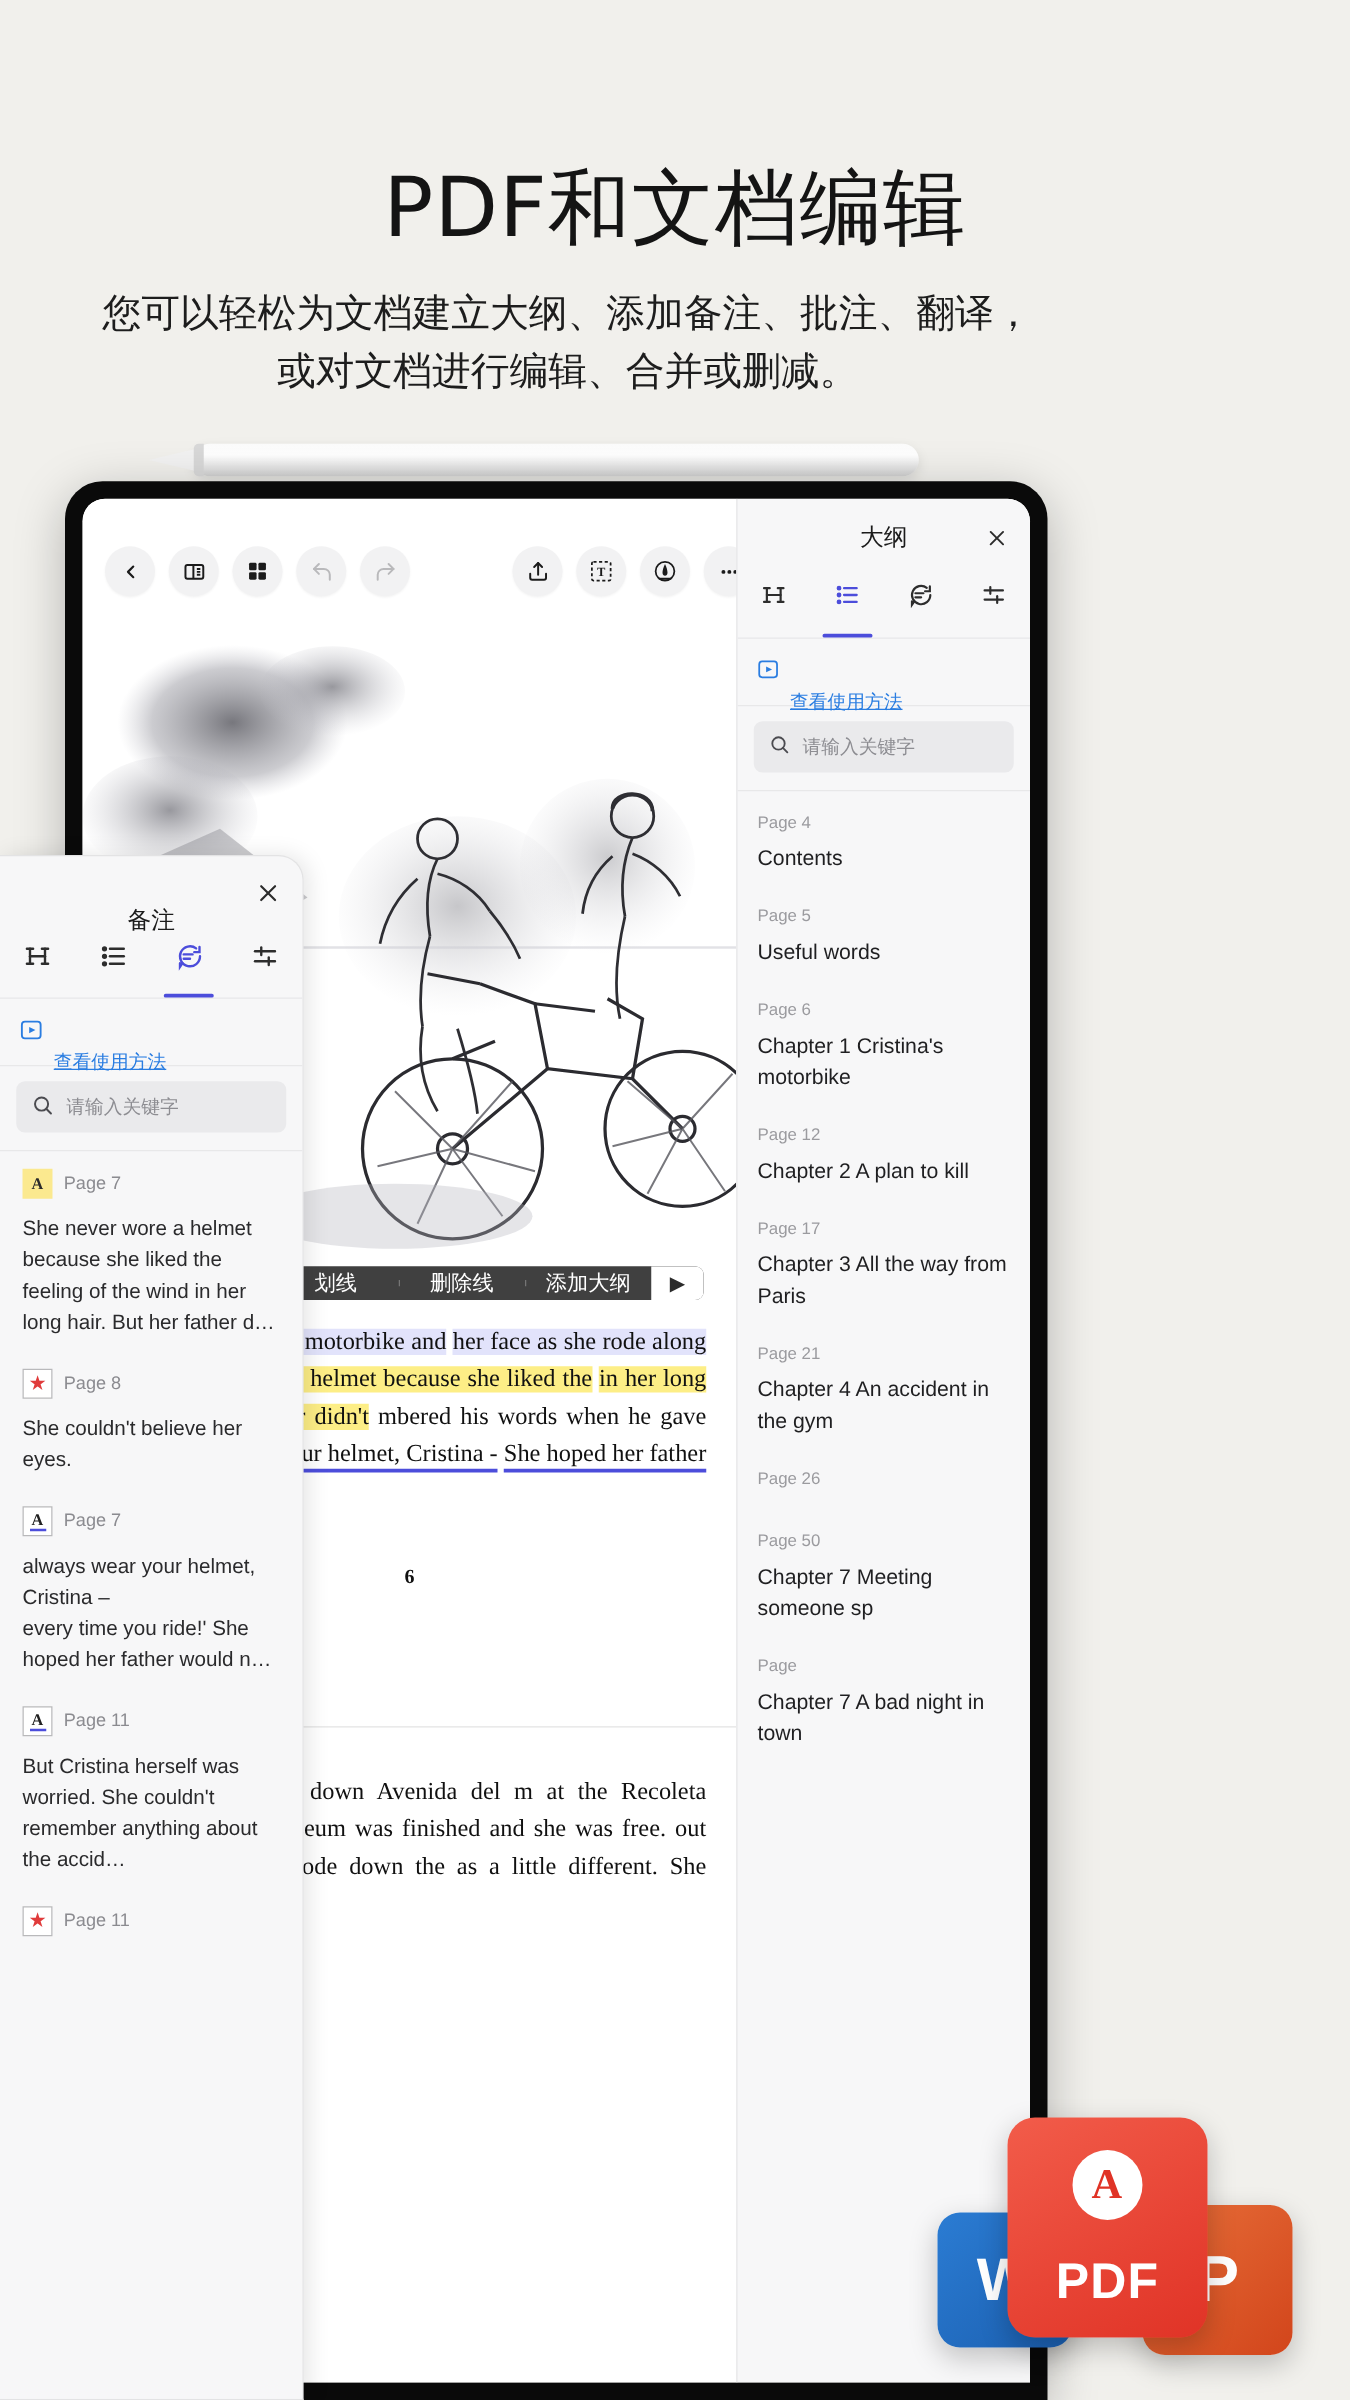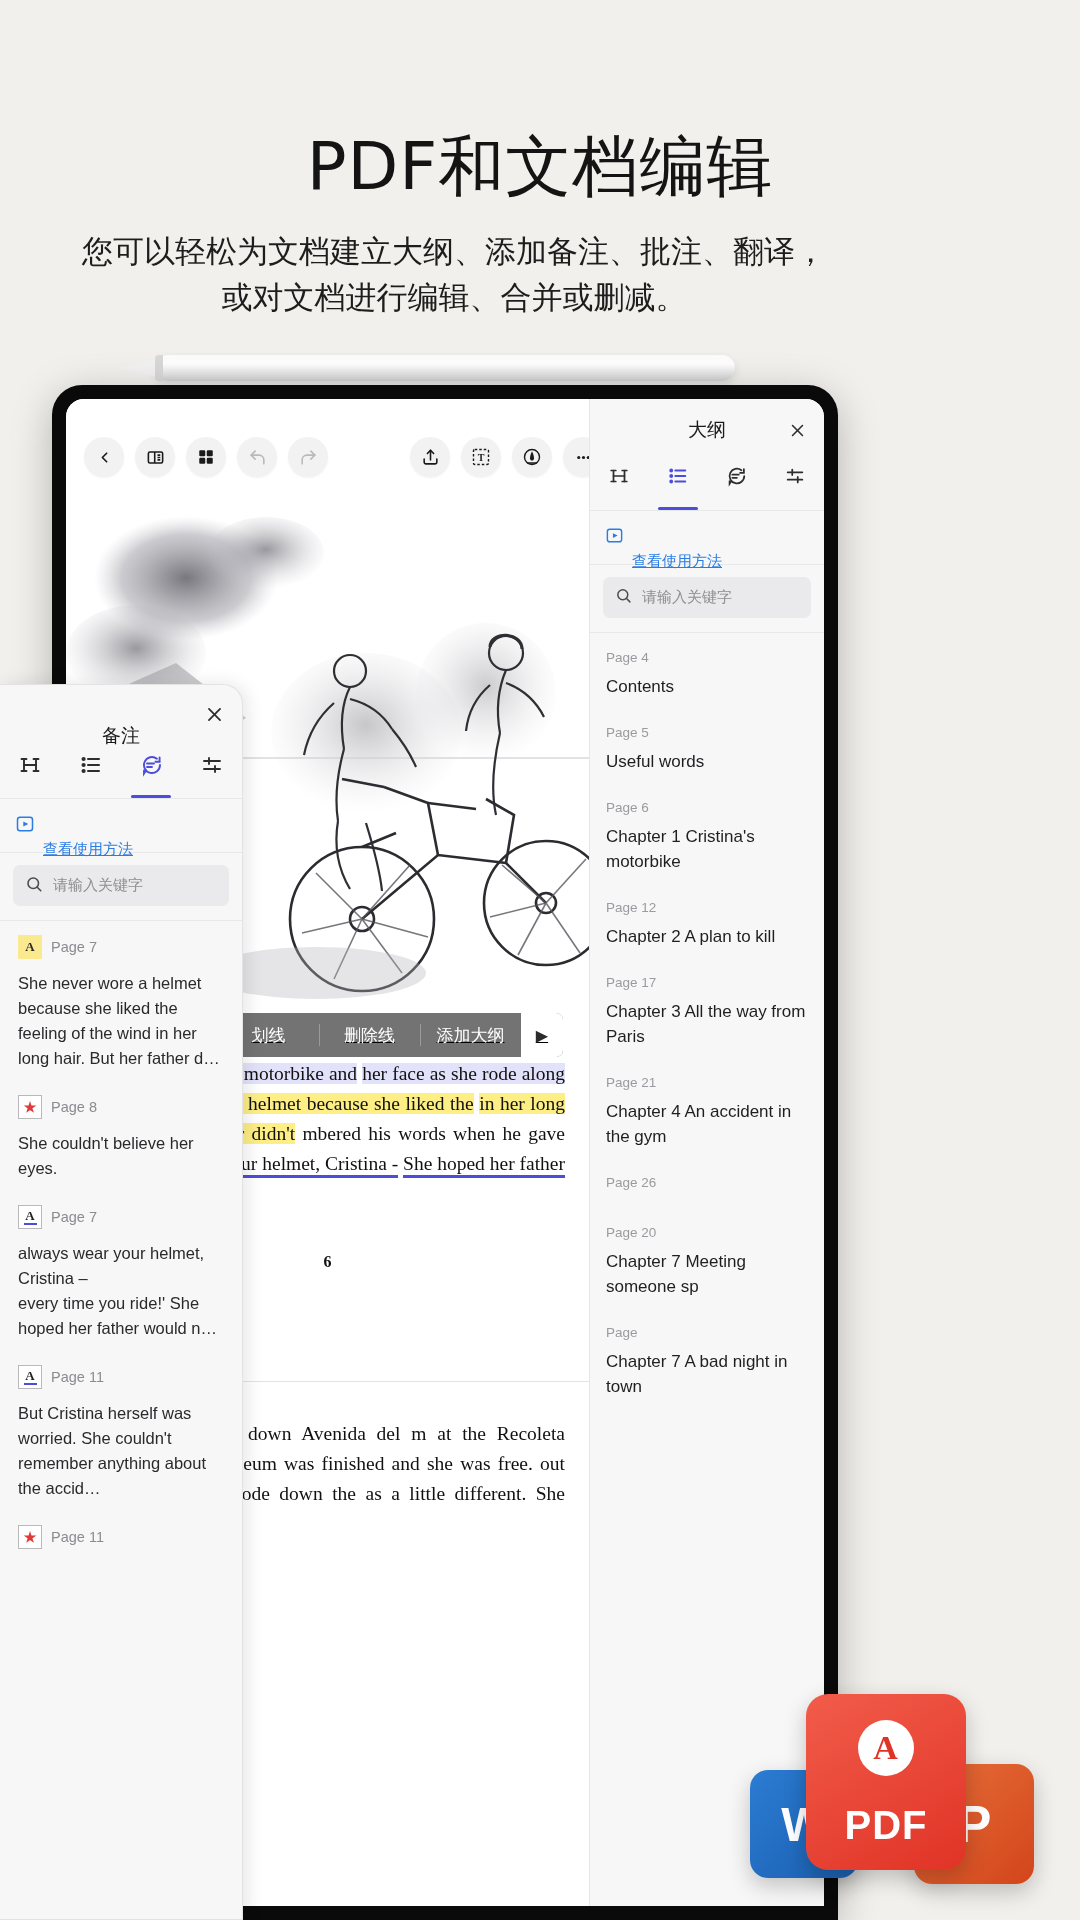--- a/index.html
+++ b/index.html
@@ -84,25 +84,24 @@
 
   
   .illus {
     position: absolute; top: 104px; left: 0; width: 523px; height: 540px;
     overflow: hidden;
   }
   .illus svg { display: block; }
 
   
   .fmt-bar {
-    position: absolute; left: 152px; top: 614px; width: 345px; height: 44px;
-    background: #737373; border-radius: 7px;
+    position: absolute; left: 152px; top: 614px; width: 345px; height: 27px;
+    background: #404040; border-radius: 7px;
     display: flex; align-items: stretch; overflow: hidden;
     z-index: 6;
-    text-decoration: underline;
   }
   .fmt-item {
     flex: 1; display: flex; align-items: center; justify-content: center;
     color: #fff; font-size: 17px; position: relative;
     font-family: "DejaVu Sans", sans-serif;
   }
   .fmt-item + .fmt-item:before {
     content: ""; position: absolute; left: 0; top: 11px; bottom: 11px;
     width: 1px; background: rgba(255,255,255,.28);
   }
@@ -515,21 +514,21 @@
             <div class="ol-title">Chapter 3 All the way from Paris</div>
           </div>
           <div class="ol-item">
             <div class="ol-page">Page 21</div>
             <div class="ol-title">Chapter 4 An accident in the gym</div>
           </div>
           <div class="ol-item">
             <div class="ol-page">Page 26</div>
           </div>
           <div class="ol-item">
-            <div class="ol-page">Page 20</div>
+            <div class="ol-page">Page 50</div>
             <div class="ol-title">Chapter 7 Meeting someone sp</div>
           </div>
           <div class="ol-item">
             <div class="ol-page">Page</div>
             <div class="ol-title">Chapter 7 A bad night in town</div>
           </div>
         </div>
       </div>
 
     </div>

